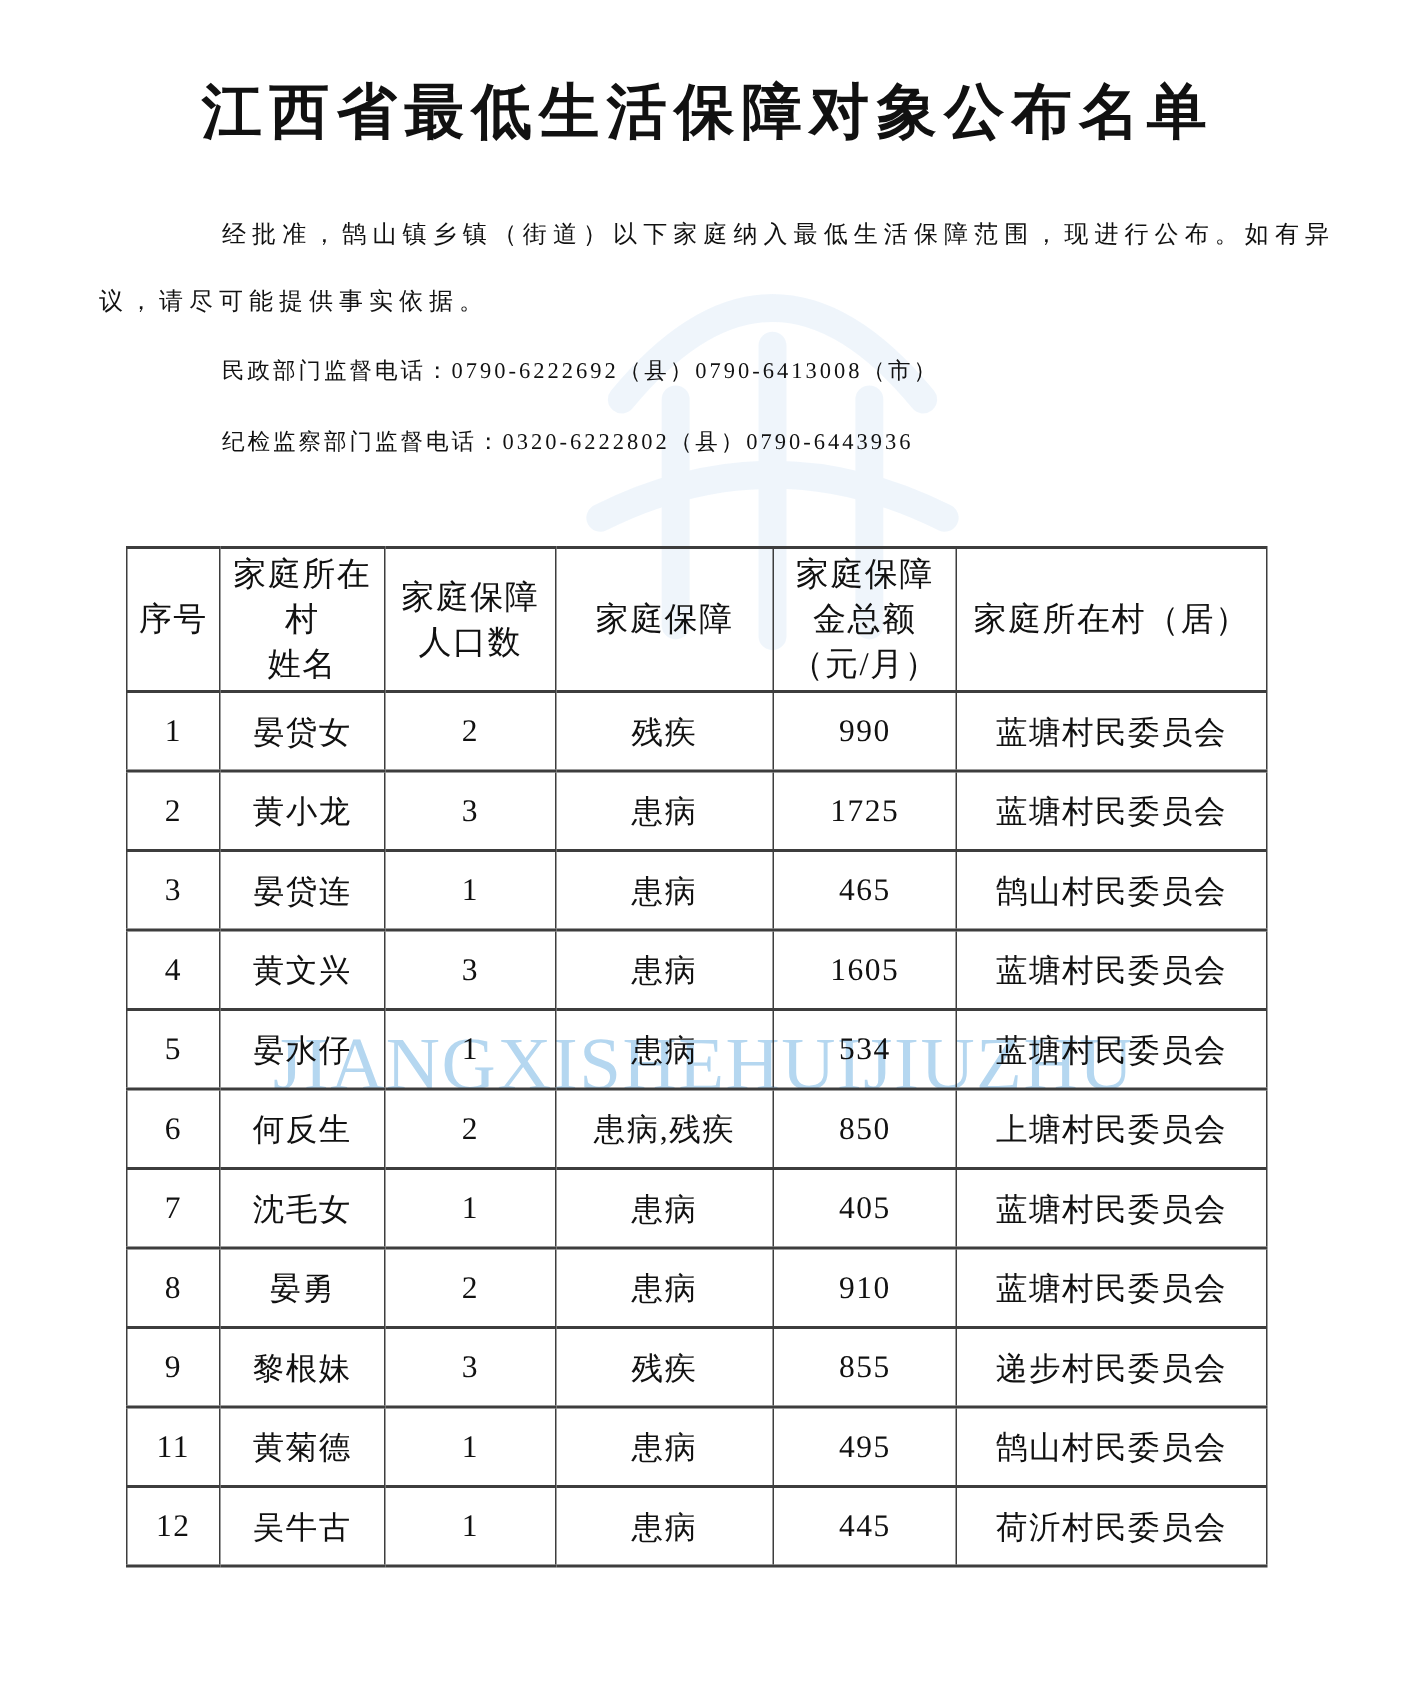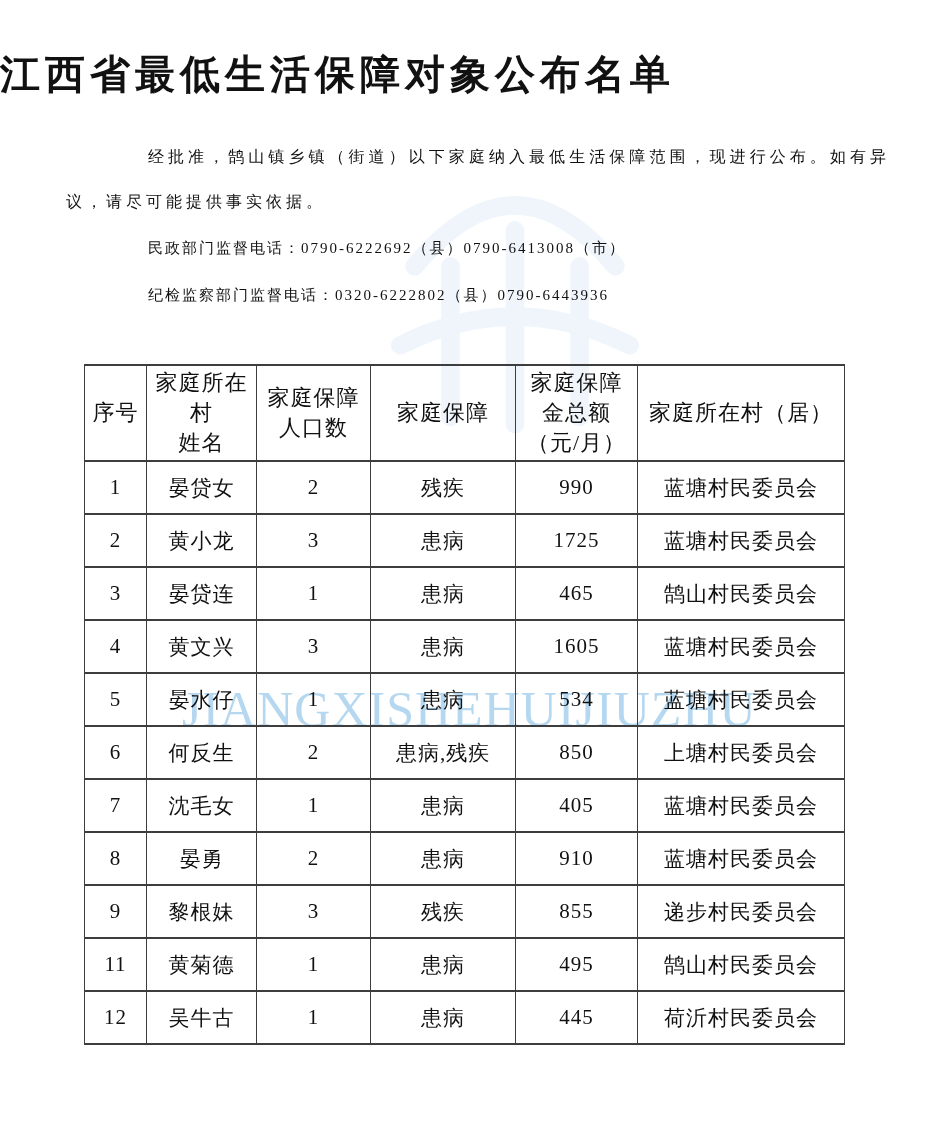--- a/index.html
+++ b/index.html
@@ -26,20 +26,21 @@
     position:absolute; left:133px; top:760px;
     font-size:62px; letter-spacing:66px; white-space:nowrap;
     color:#bedcf4;
   }
   
   .content { position:relative; z-index:1; }
   h1.title {
     margin:50px 0 0 0;
     font-size:40px; font-weight:bold;
     letter-spacing:5px;
+    text-align:center;
     line-height:50px;
   }
   p.intro {
     margin:34px 0 0 66px;
     width:824px;
     font-size:16px; line-height:45px;
     letter-spacing:4px;
     text-indent:82px;
     text-align:justify;
   }

